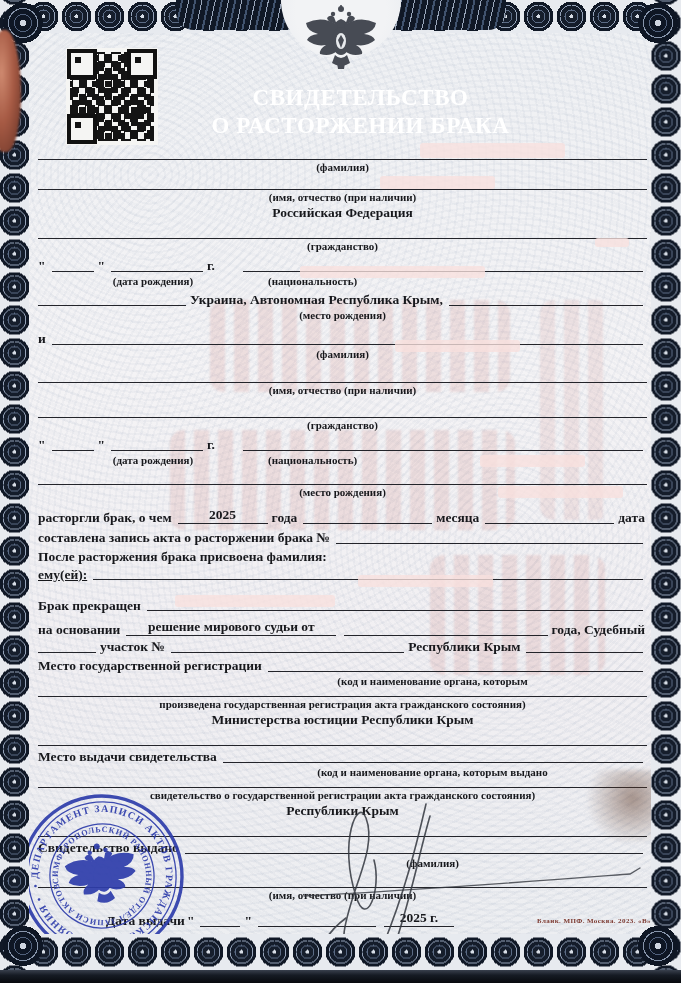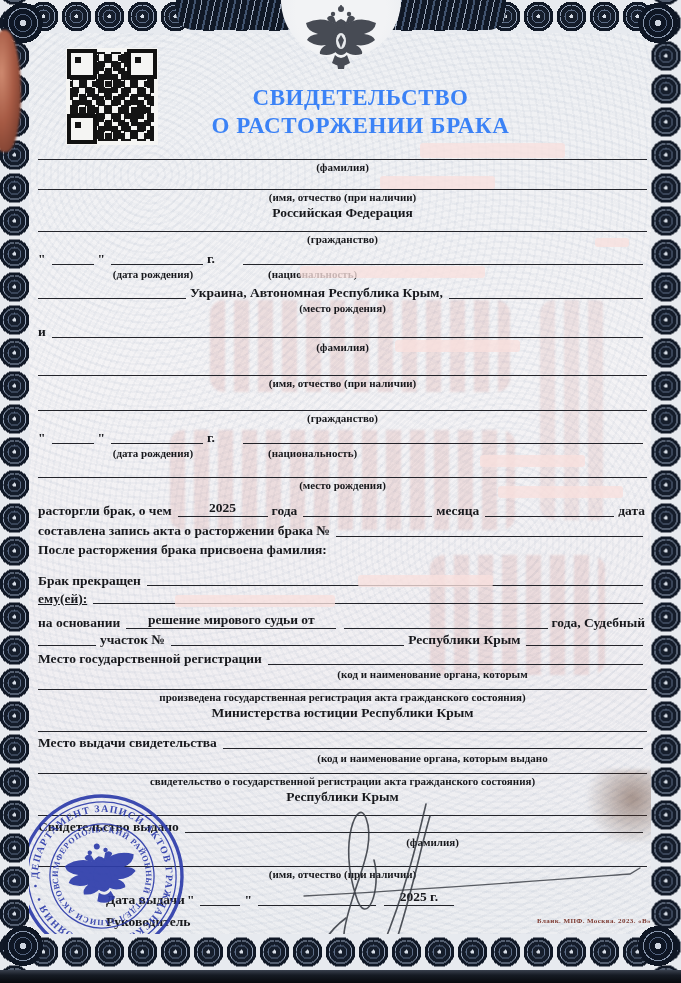--- a/index.html
+++ b/index.html
@@ -36,34 +36,34 @@
   .qr{position:absolute;z-index:5;left:66px;top:48px;width:92px;height:97px;background-color:#f5f5f3;
     background-image:
       repeating-conic-gradient(#141414 0 25%, rgba(0,0,0,0) 0 50%),
       repeating-conic-gradient(rgba(0,0,0,0) 0 25%, #141414 0 50%);
     background-size:13px 13px,17px 17px;background-position:0 0,4px 6px;box-shadow:0 0 0 4px #f5f5f3 inset;}
   .fp{position:absolute;width:22px;height:22px;border:4px solid #111;background:#f5f5f3;}
   .fp::after{content:"";position:absolute;left:4px;top:4px;width:6px;height:6px;background:#111;}
   .fp1{left:1px;top:1px;} .fp2{right:1px;top:1px;} .fp3{left:1px;bottom:1px;}
   
   .title{position:absolute;z-index:2;left:120px;right:80px;top:84px;text-align:center;
-    font-weight:bold;font-size:23px;line-height:1.22;letter-spacing:.6px;color:#3b82f6;}
+    font-weight:bold;font-size:23px;line-height:1.22;letter-spacing:.6px;color:#ffffff;}
   
   .content{position:absolute;z-index:2;left:38px;right:34px;top:148px;color:#17181c;
     font-size:13.5px;font-weight:bold;line-height:1.18;}
   .rule{border-bottom:1.6px solid #23242a;height:0;}
   .lbl{font-size:11px;font-weight:bold;text-align:center;margin-top:1px;}
   .lbl2{display:flex;font-size:11px;font-weight:bold;margin-top:1px;}
   .lbl2 .a{width:230px;text-align:center;} .lbl2 .b{flex:1;text-align:left;}
   .shift{margin-left:190px;margin-right:10px;}
   .row{display:flex;align-items:flex-end;}
   .row .t{white-space:pre;padding:0 2px 0 0;}
   .u{flex:1;border-bottom:1.6px solid #23242a;margin:0 4px 2px 4px;min-height:14px;}
   .uf{border-bottom:1.6px solid #23242a;margin:0 4px 2px 4px;min-height:14px;display:inline-block;text-align:center;}
-  .vline{border-bottom:1.6px solid #23242a;text-align:center;padding-bottom:10px;}
+  .vline{border-bottom:1.6px solid #23242a;text-align:center;padding-bottom:17px;}
   .q{padding:0 2px;}
   .red-no{color:#b3342c;font-weight:bold;}
   .ul{text-decoration:underline;}
   
   .wm{position:absolute;z-index:1;filter:blur(1px);border-radius:14px;
     background:repeating-linear-gradient(90deg, rgba(205,118,112,.17) 0 15px, rgba(0,0,0,0) 15px 24px);}
   .redact{position:absolute;z-index:3;background:rgba(248,224,222,.78);filter:blur(.6px);border-radius:3px;}
   .stain{position:absolute;z-index:4;right:14px;top:770px;width:86px;height:72px;filter:blur(2px);
     background:radial-gradient(circle at 60% 40%, rgba(94,58,40,.5), rgba(94,58,40,0) 70%);}
   .finger{position:absolute;z-index:10;left:-9px;top:30px;width:30px;height:122px;filter:blur(.8px);
@@ -206,27 +206,27 @@
       <span class="t">дата</span>
     </div>
 
     <div class="row" style="margin-top:3px;">
       <span class="t">составлена запись акта о расторжении брака №</span>
       <span class="u"></span>
     </div>
 
     <div style="margin-top:3px;">После расторжения брака присвоена фамилия:</div>
 
+    <div class="row" style="margin-top:1px;">
+      <span class="t ul">ему(ей):</span>
+      <span class="u"></span>
+    </div>
+
     <div class="row" style="margin-top:14px;">
       <span class="t">Брак прекращен</span>
-      <span class="u"></span>
-    </div>
-
-    <div class="row" style="margin-top:1px;">
-      <span class="t ul">ему(ей):</span>
       <span class="u"></span>
     </div>
 
     <div class="row" style="margin-top:6px;">
       <span class="t">на основании</span>
       <span class="uf" style="width:210px;">решение мирового судьи от</span>
       <span class="u"></span>
       <span class="t">года, Судебный</span>
     </div>
 

